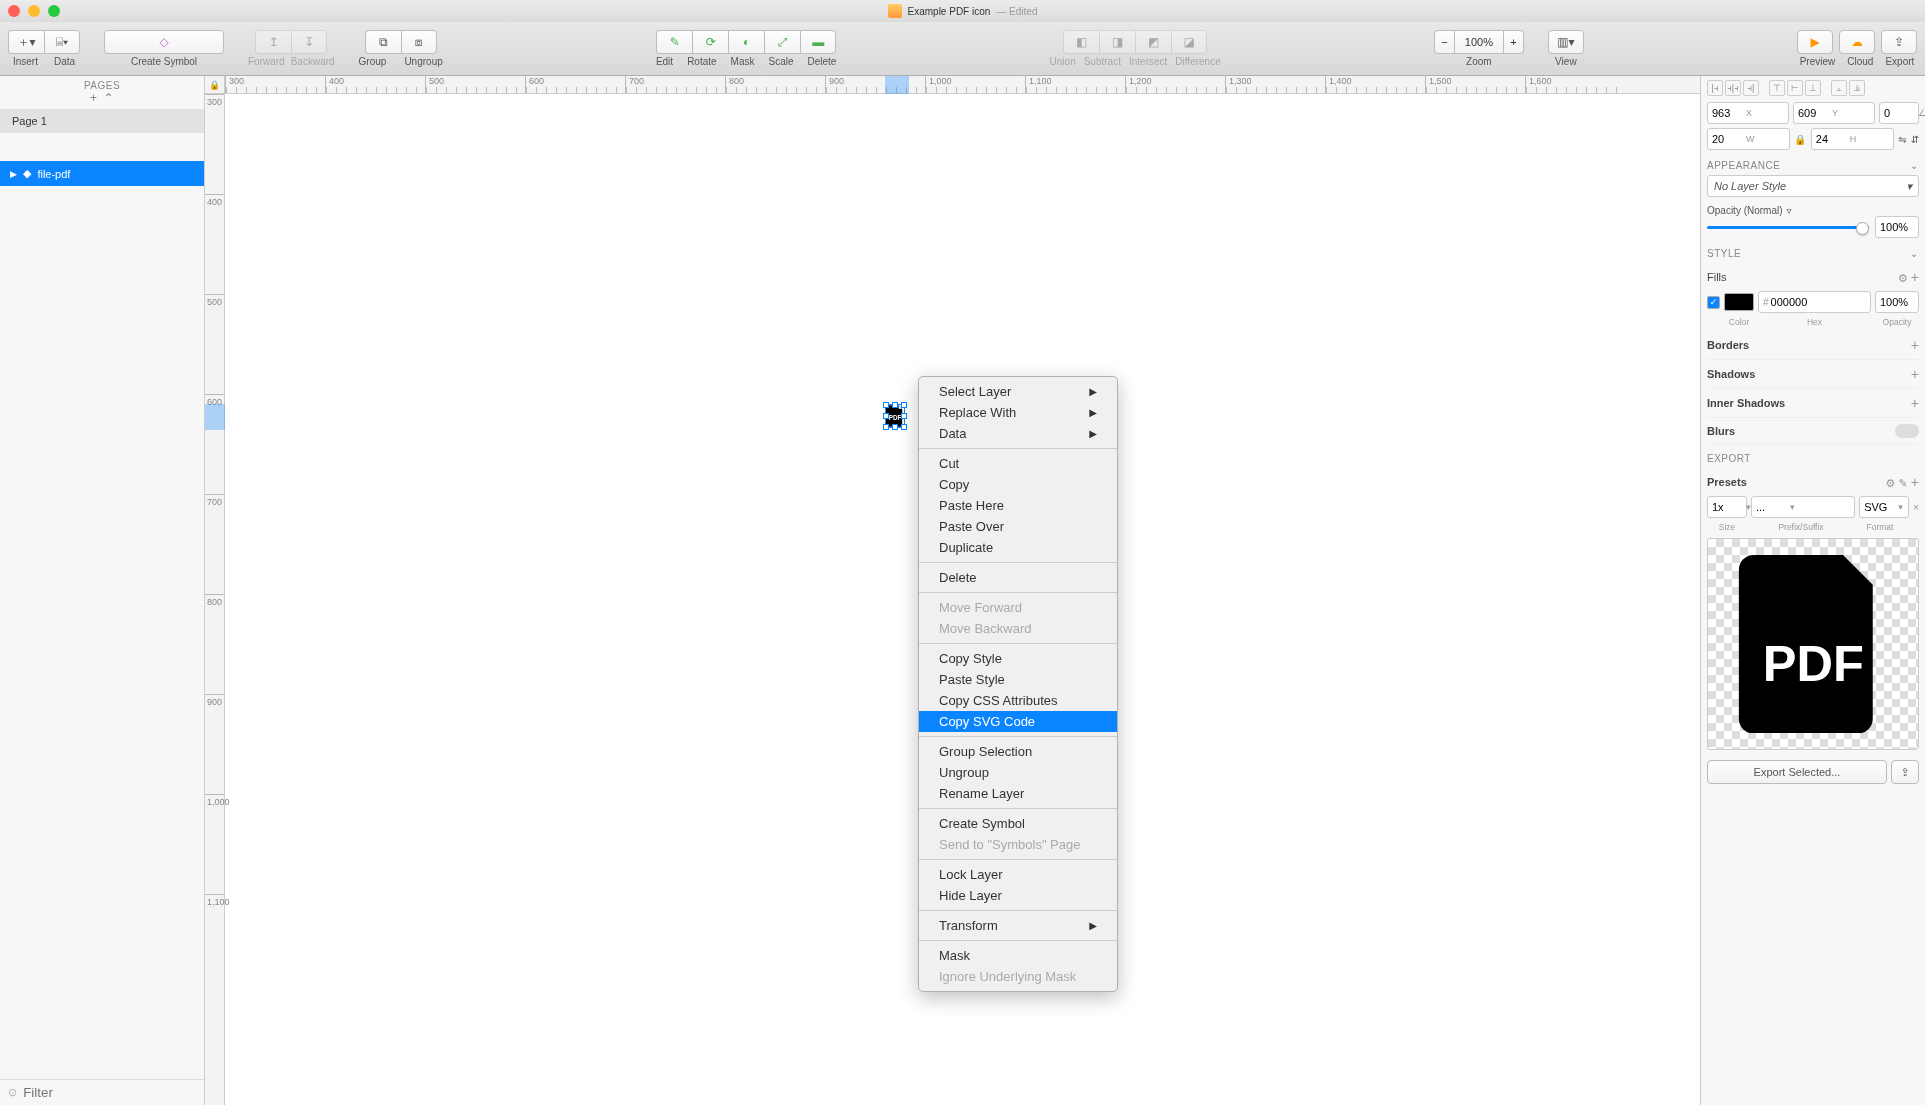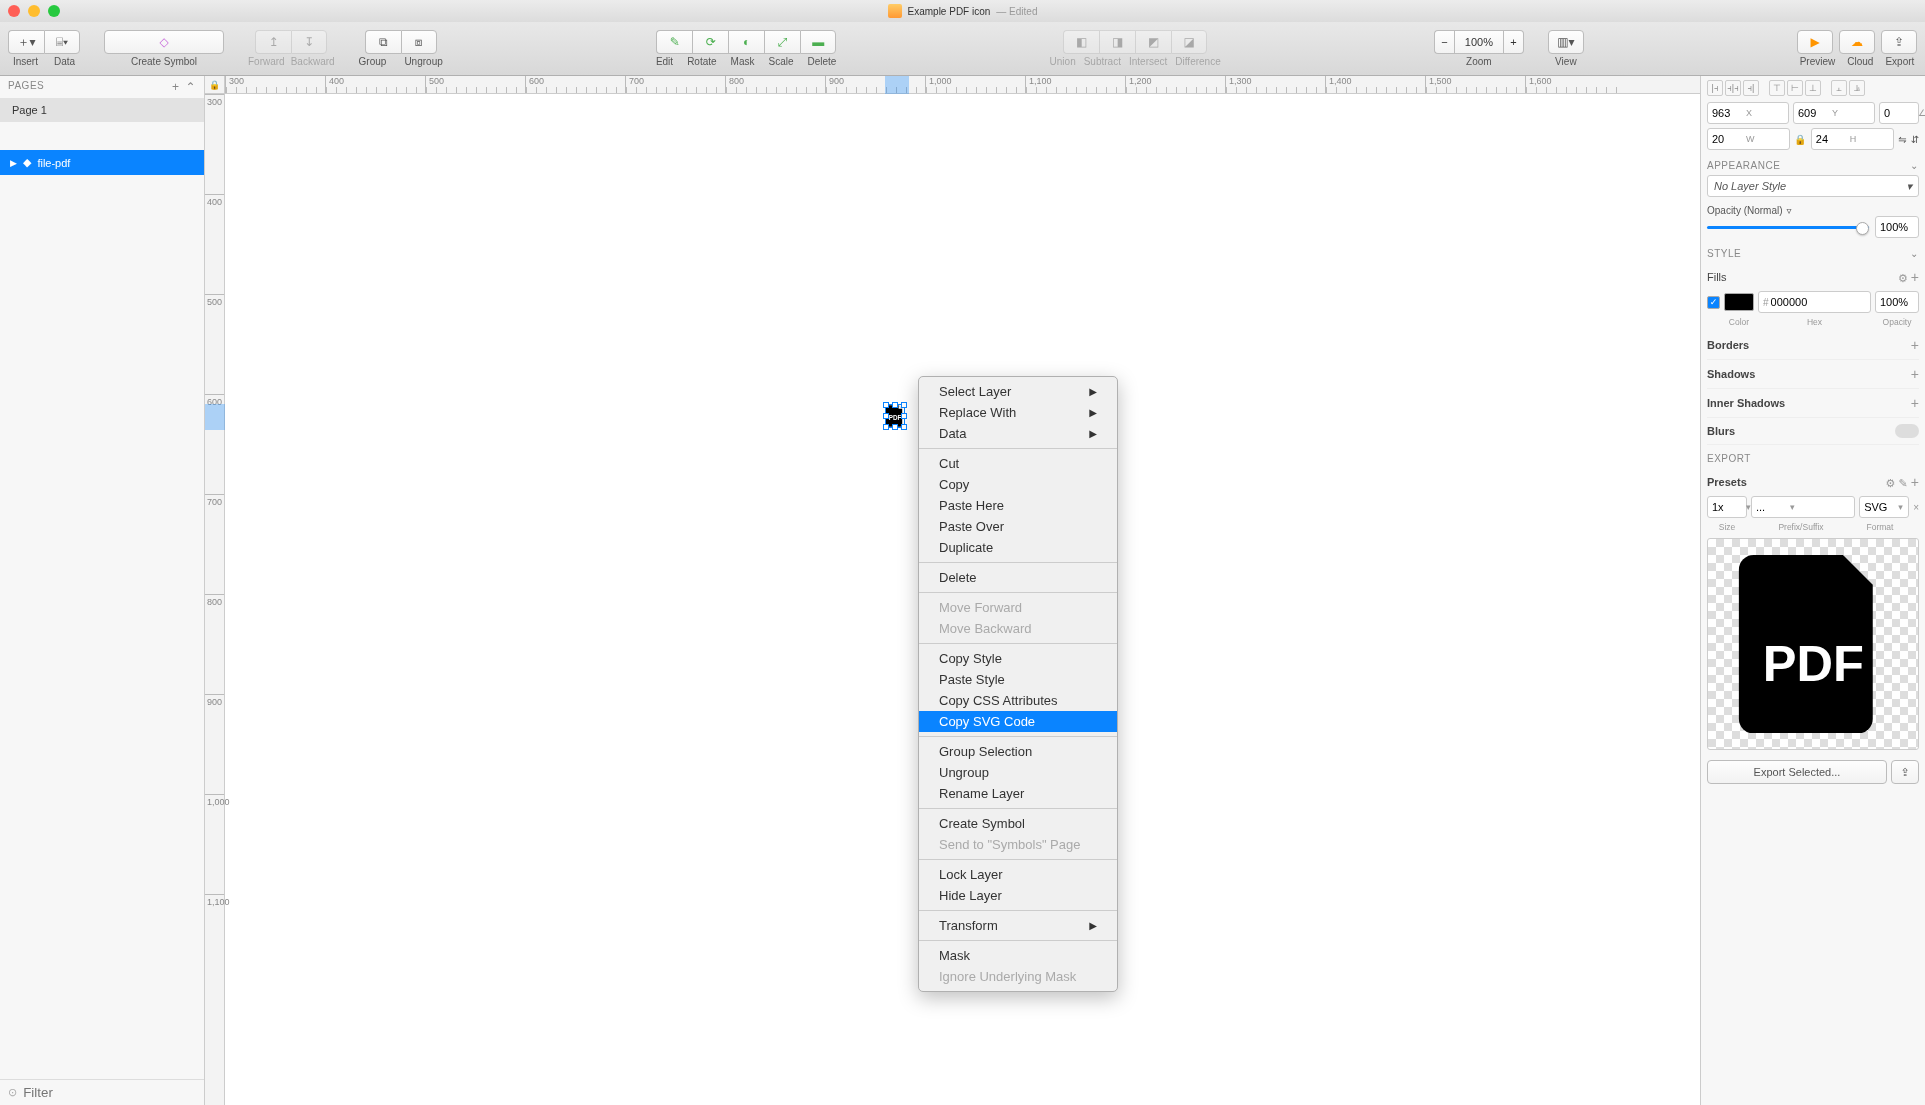--- a/index.html
+++ b/index.html
@@ -31,21 +31,21 @@
 .zoom-val { min-width: 50px; height: 24px; background: linear-gradient(#fdfdfd,#f2f2f2); border: 1px solid #bcbcbc; display: flex; align-items: center; justify-content: center; font-size: 11px; }
 .zoom-minus,.zoom-plus { width: 20px; height: 24px; background: linear-gradient(#fdfdfd,#f2f2f2); border: 1px solid #bcbcbc; display: flex; align-items: center; justify-content: center; }
 .zoom-minus { border-radius: 4px 0 0 4px; border-right: none; }
 .zoom-plus { border-radius: 0 4px 4px 0; border-left: none; }
 
 
 .main { display: flex; height: calc(100% - 76px); }
 
 
 .left-panel { width: 205px; background: #f7f7f7; border-right: 1px solid #ccc; display: flex; flex-direction: column; }
-.pages-header { display: flex; align-items: flex-start; justify-content: space-between; padding: 4px 8px; font-size: 10px; color: #888; letter-spacing: 0.5px; }
+.pages-header { display: flex; align-items: center; justify-content: space-between; padding: 4px 8px; font-size: 10px; color: #888; letter-spacing: 0.5px; flex-direction: column; }
 .pages-header .controls { display: flex; gap: 6px; color: #888; font-size: 12px; }
 .page-item { padding: 6px 12px; background: #e2e2e2; font-size: 11px; }
 .layers { flex: 1; margin-top: 28px; }
 .layer-item { display: flex; align-items: center; gap: 6px; padding: 6px 10px; background: #0a84ff; color: #fff; font-size: 11px; }
 .layer-item .tri { font-size: 9px; }
 .filter-bar { height: 26px; border-top: 1px solid #ddd; display: flex; align-items: center; gap: 6px; padding: 0 8px; color: #aaa; font-size: 11px; }
 
 
 .canvas-wrap { flex: 1; position: relative; background: #fff; overflow: hidden; }
 .ruler-h { position: absolute; top: 0; left: 20px; right: 0; height: 18px; background: #f3f3f3; border-bottom: 1px solid #ccc; display: flex; font-size: 9px; color: #888; }

